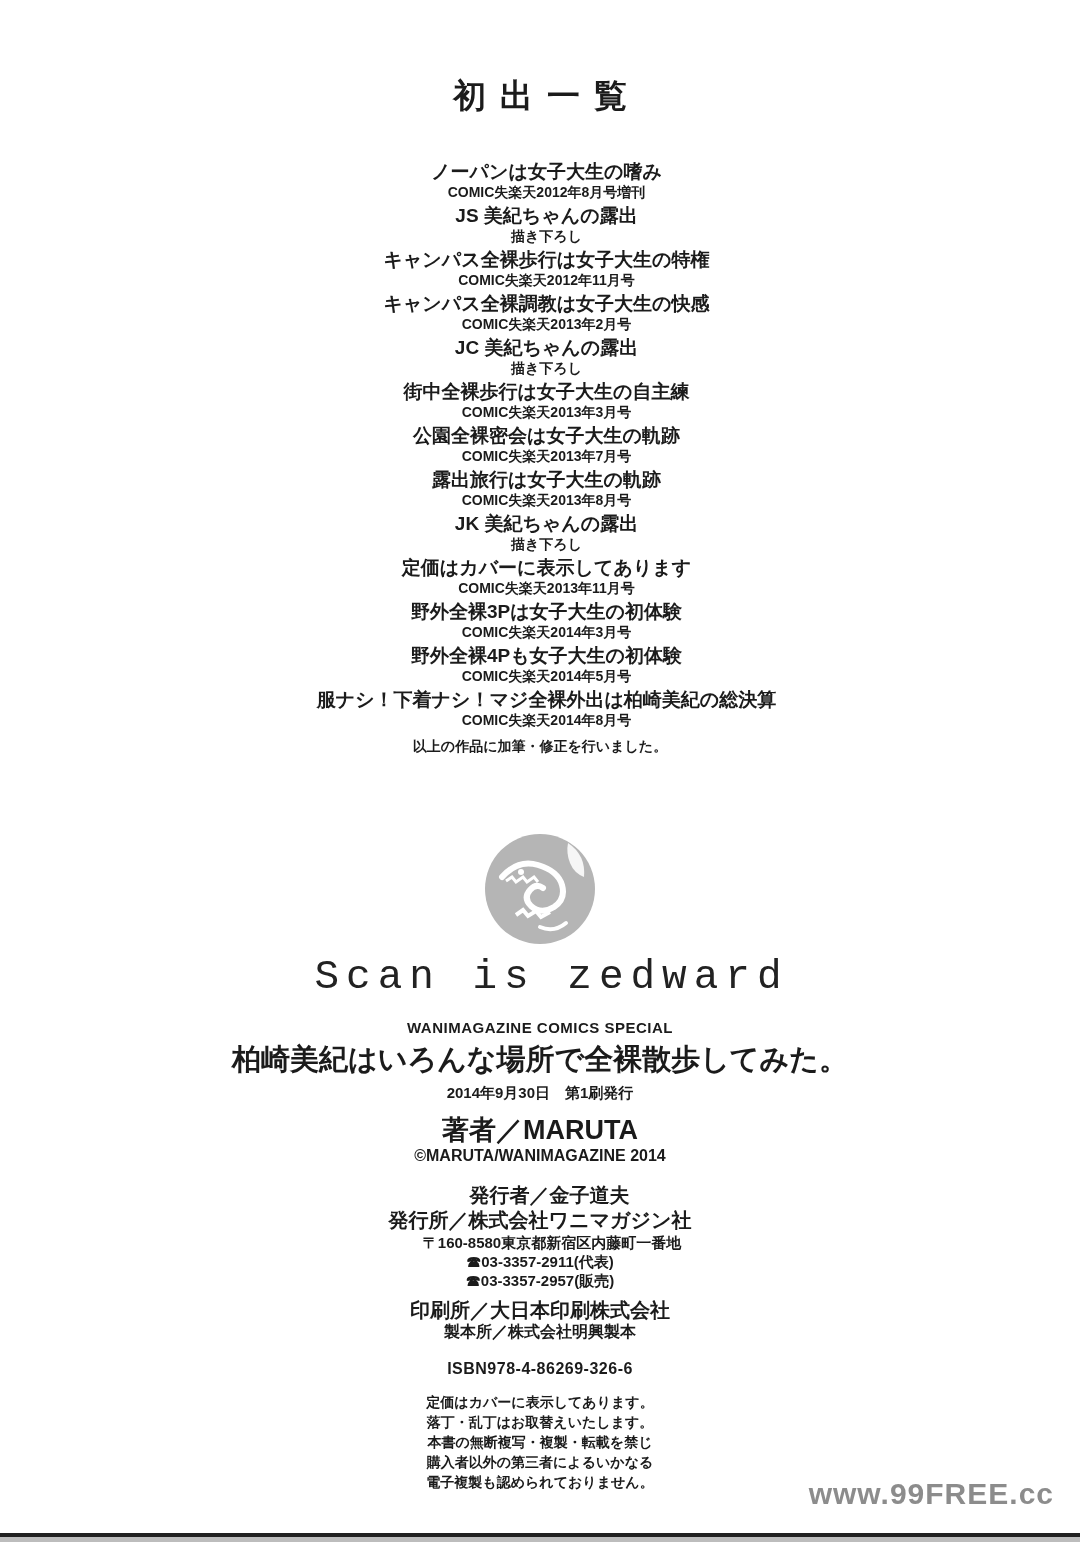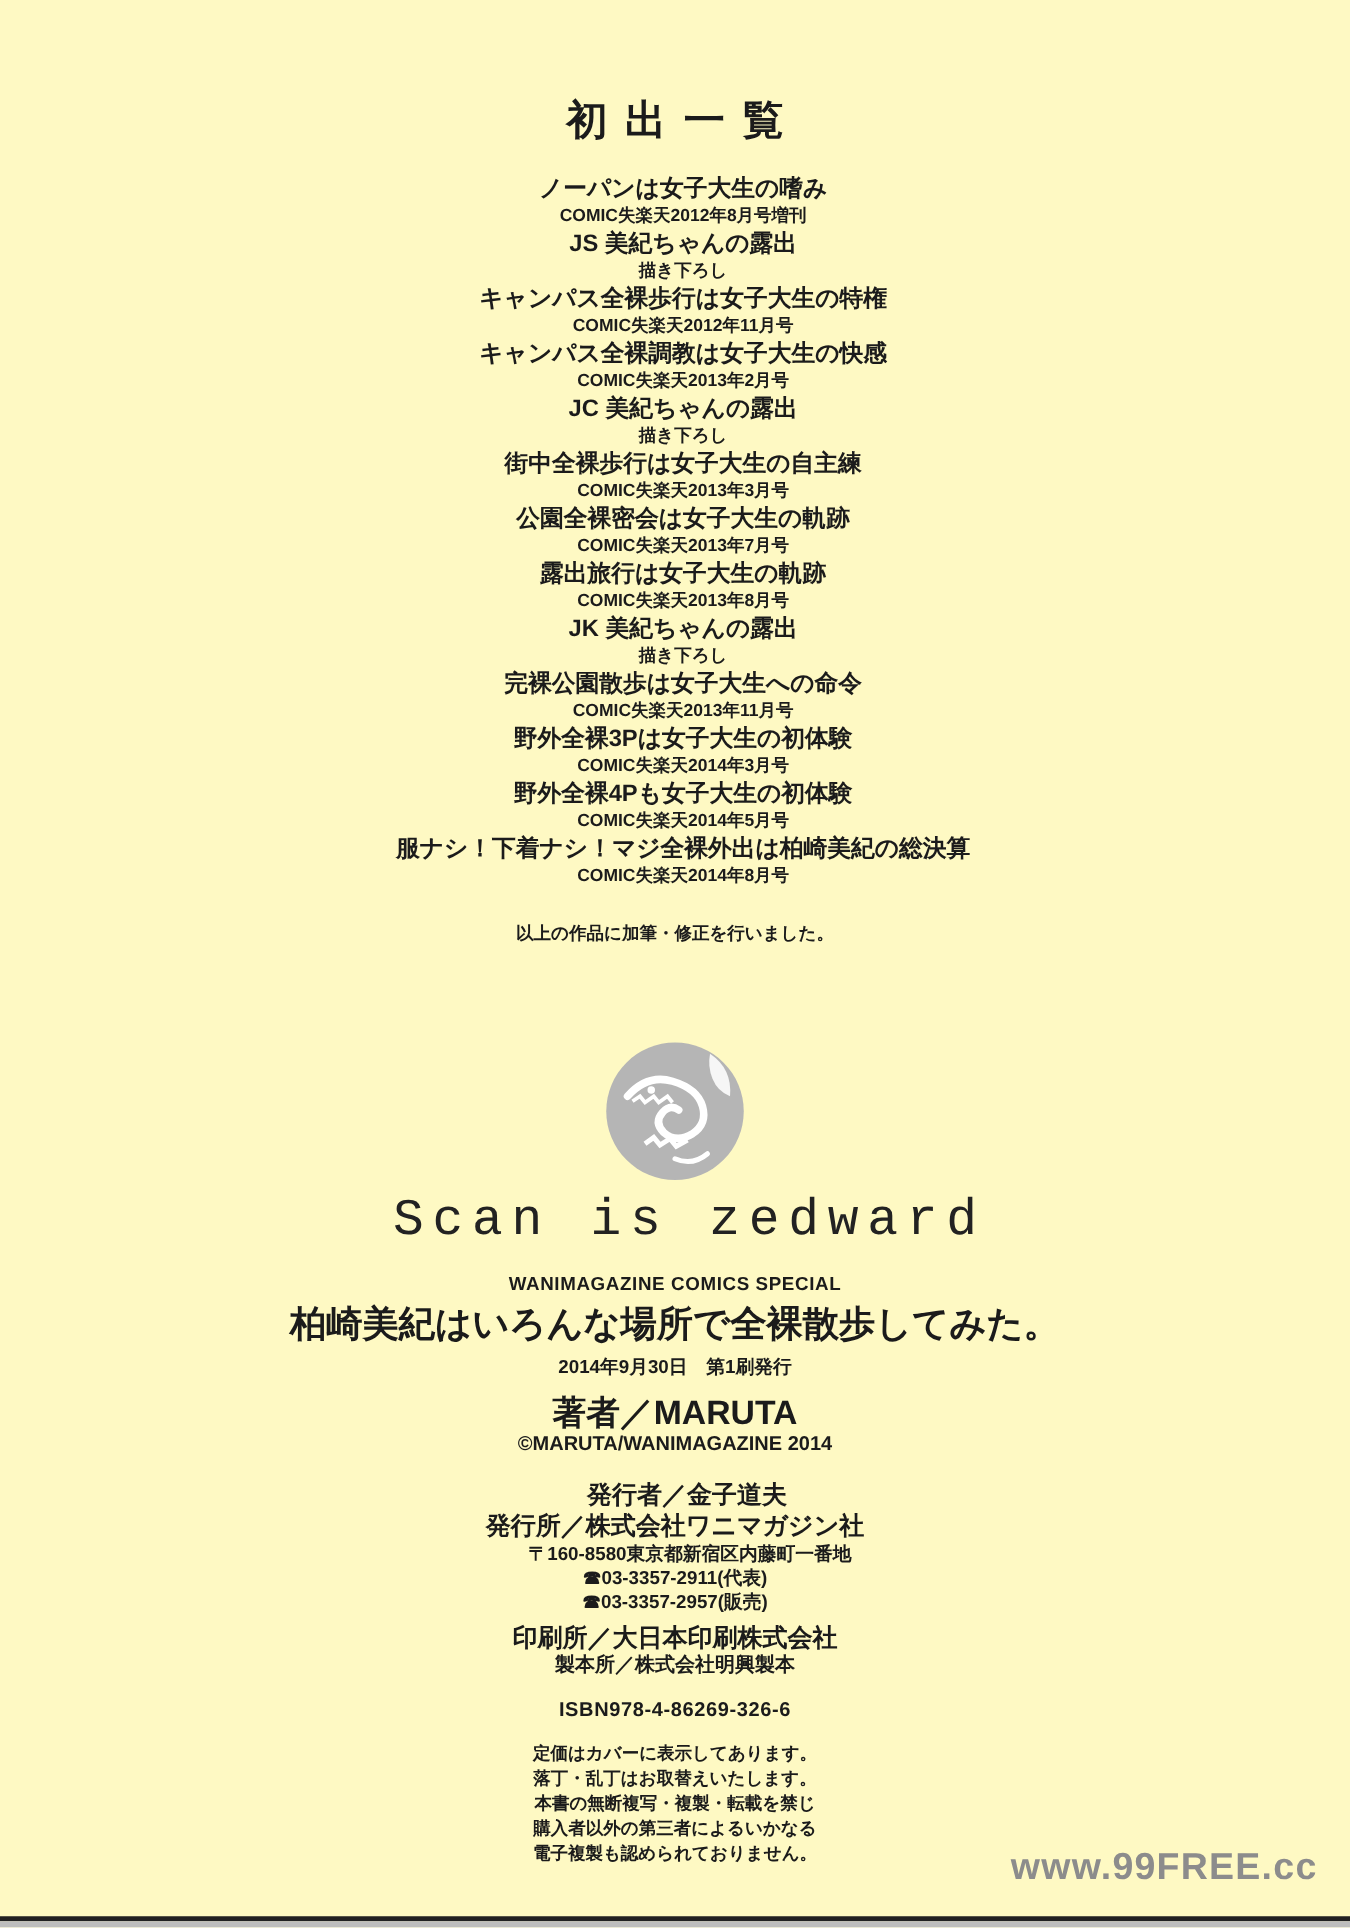--- a/index.html
+++ b/index.html
@@ -1,31 +1,31 @@
 <!DOCTYPE html>
 <html><head>
 <meta charset="utf-8">
 <style>
   html,body{margin:0;padding:0;background:#e9e9e9;}
   .page{
     position:relative;
     width:1080px;height:1542px;
     margin:0 auto;
-    background:#fef9c3;
+    background:#ffffff;
     overflow:hidden;
     font-family:"Liberation Sans",sans-serif;
     color:#1b1b1b;
   }
   .abs{position:absolute;left:0;right:0;text-align:center;}
   .doc-title{
     top:74px;
     font-size:33px;font-weight:700;
     letter-spacing:14px;padding-left:14px;
   }
-  .entries{top:140px;padding-left:13px;}
+  .entries{top:160px;padding-left:13px;}
   .entry{margin-bottom:4px;}
   .entry-title{font-size:19px;line-height:24px;font-weight:700;}
   .entry-source{font-size:14px;line-height:16px;font-weight:700;}
   .note{top:738px;font-size:14px;font-weight:700;}
   .logo-wrap{position:absolute;top:831px;left:50%;transform:translateX(-50%);width:116px;height:116px;}
   .scan-credit{
     top:954px;
     font-family:"Liberation Mono",monospace;
     font-size:41px;letter-spacing:7px;padding-left:23px;
     color:#222;
@@ -105,21 +105,21 @@
     <div class="entry-title">露出旅行は女子大生の軌跡</div>
     <div class="entry-source">COMIC失楽天2013年8月号</div>
   </div>
 
   <div class="entry">
     <div class="entry-title">JK 美紀ちゃんの露出</div>
     <div class="entry-source">描き下ろし</div>
   </div>
 
   <div class="entry">
-    <div class="entry-title">完裸公園散歩は女子大生への命令</div>
+    <div class="entry-title">定価はカバーに表示してあります</div>
     <div class="entry-source">COMIC失楽天2013年11月号</div>
   </div>
 
   <div class="entry">
     <div class="entry-title">野外全裸3Pは女子大生の初体験</div>
     <div class="entry-source">COMIC失楽天2014年3月号</div>
   </div>
 
   <div class="entry">
     <div class="entry-title">野外全裸4Pも女子大生の初体験</div>

